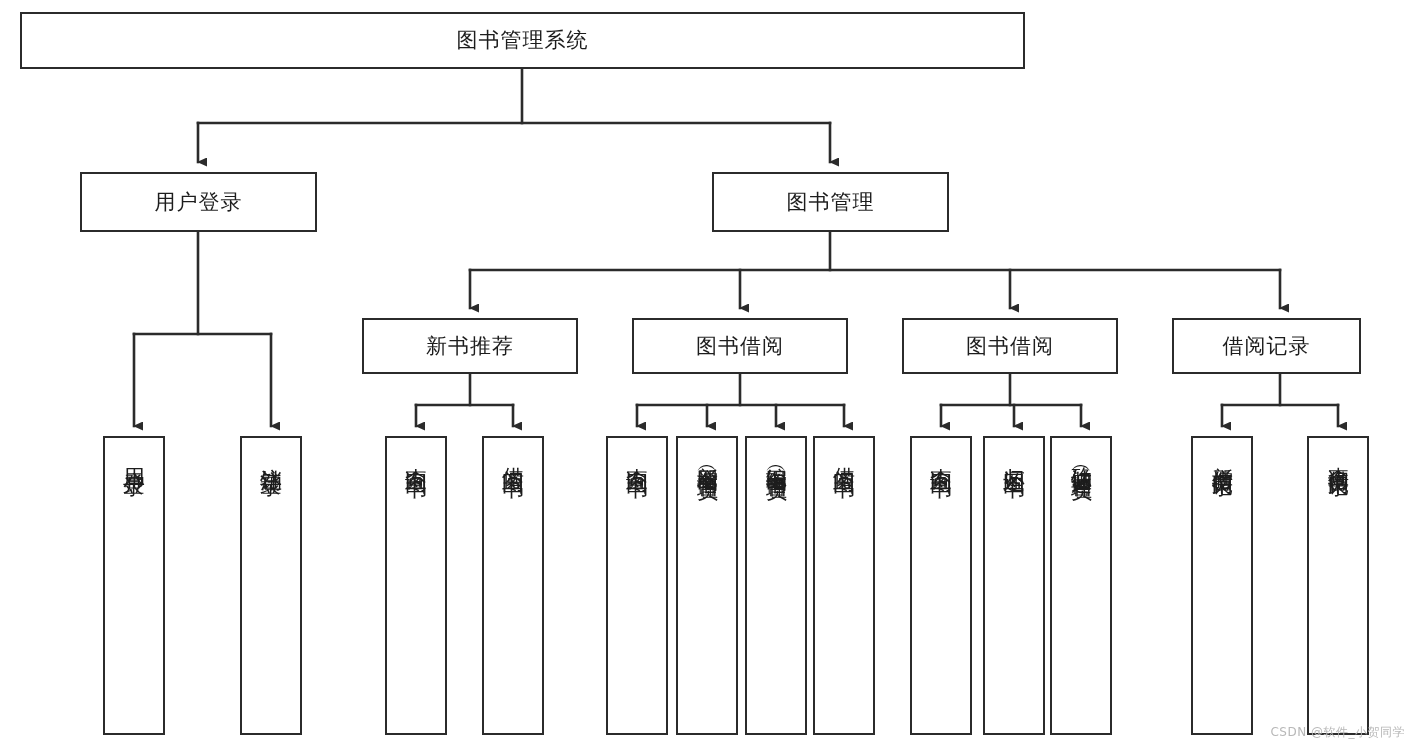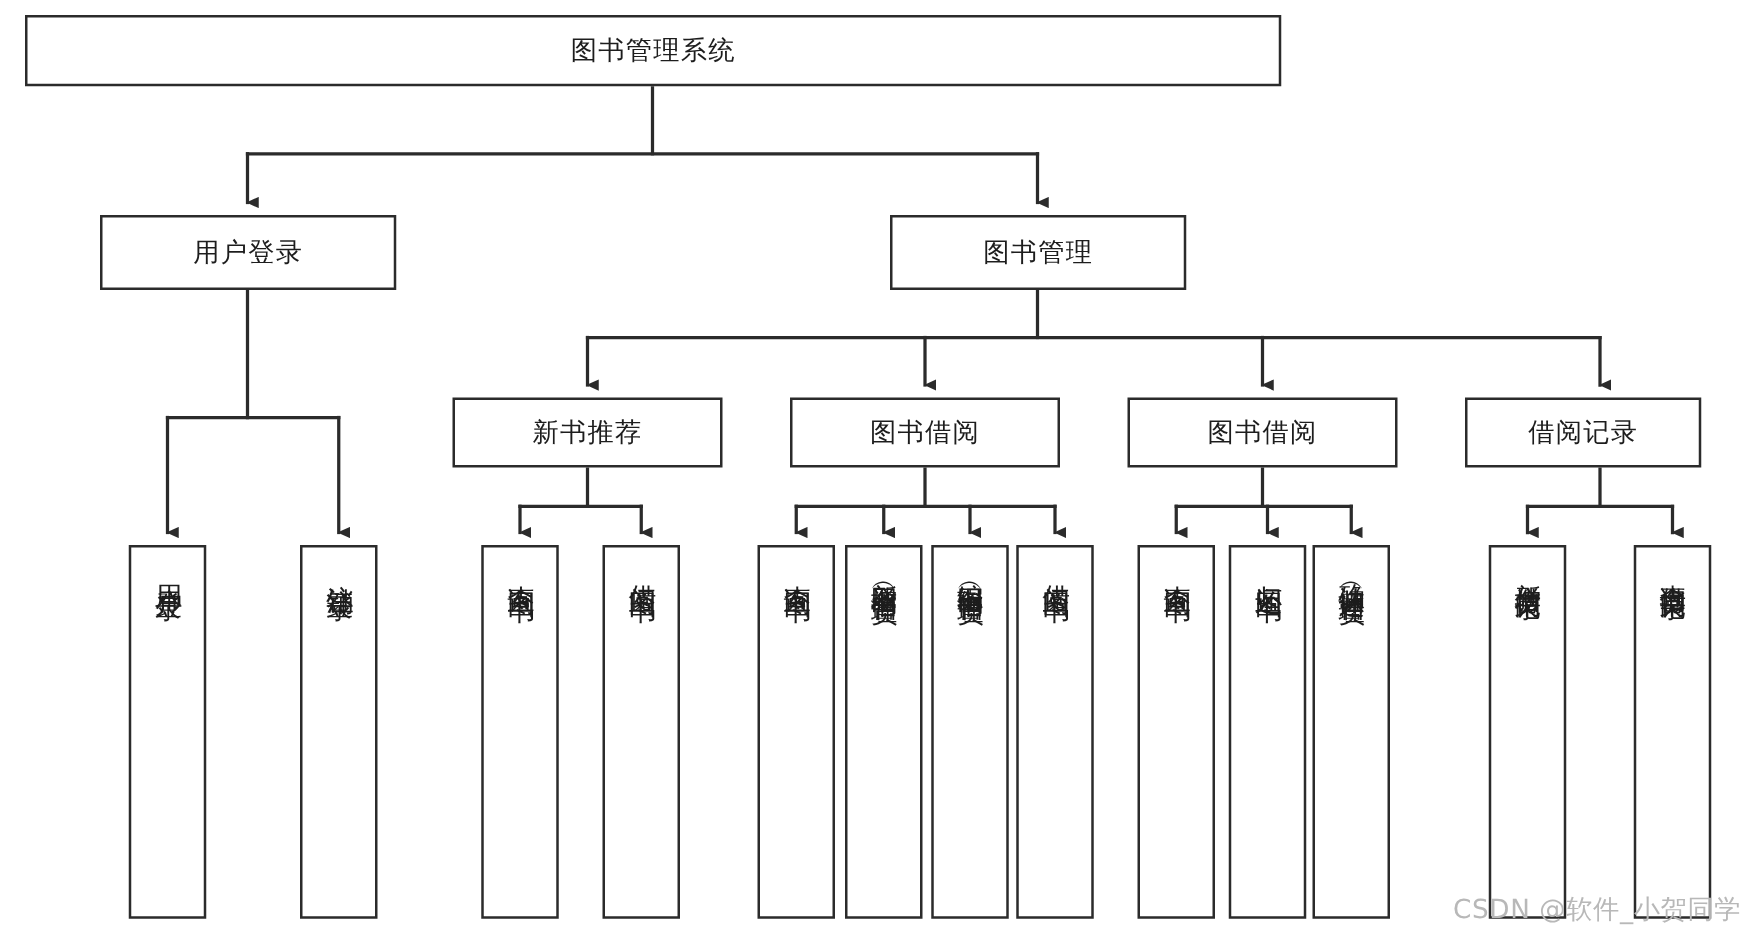--- a/index.html
+++ b/index.html
@@ -56,23 +56,23 @@
     font-size: 22px;
     letter-spacing: 3px;
     white-space: nowrap;
   }
   .node.vert.tall-text .node-label {
     font-size: 21px;
     letter-spacing: 2px;
   }
   #watermark {
     position: absolute;
-    right: 12px;
+    right: 0;
     bottom: 6px;
-    font-size: 21px;
+    font-size: 12px;
     color: #b8b8b8;
     letter-spacing: 0.5px;
     white-space: nowrap;
     font-family: "DejaVu Sans", "Liberation Sans", sans-serif;
   }
 </style>
 </head>
 <body>
 
 <div id="diagram-root">

